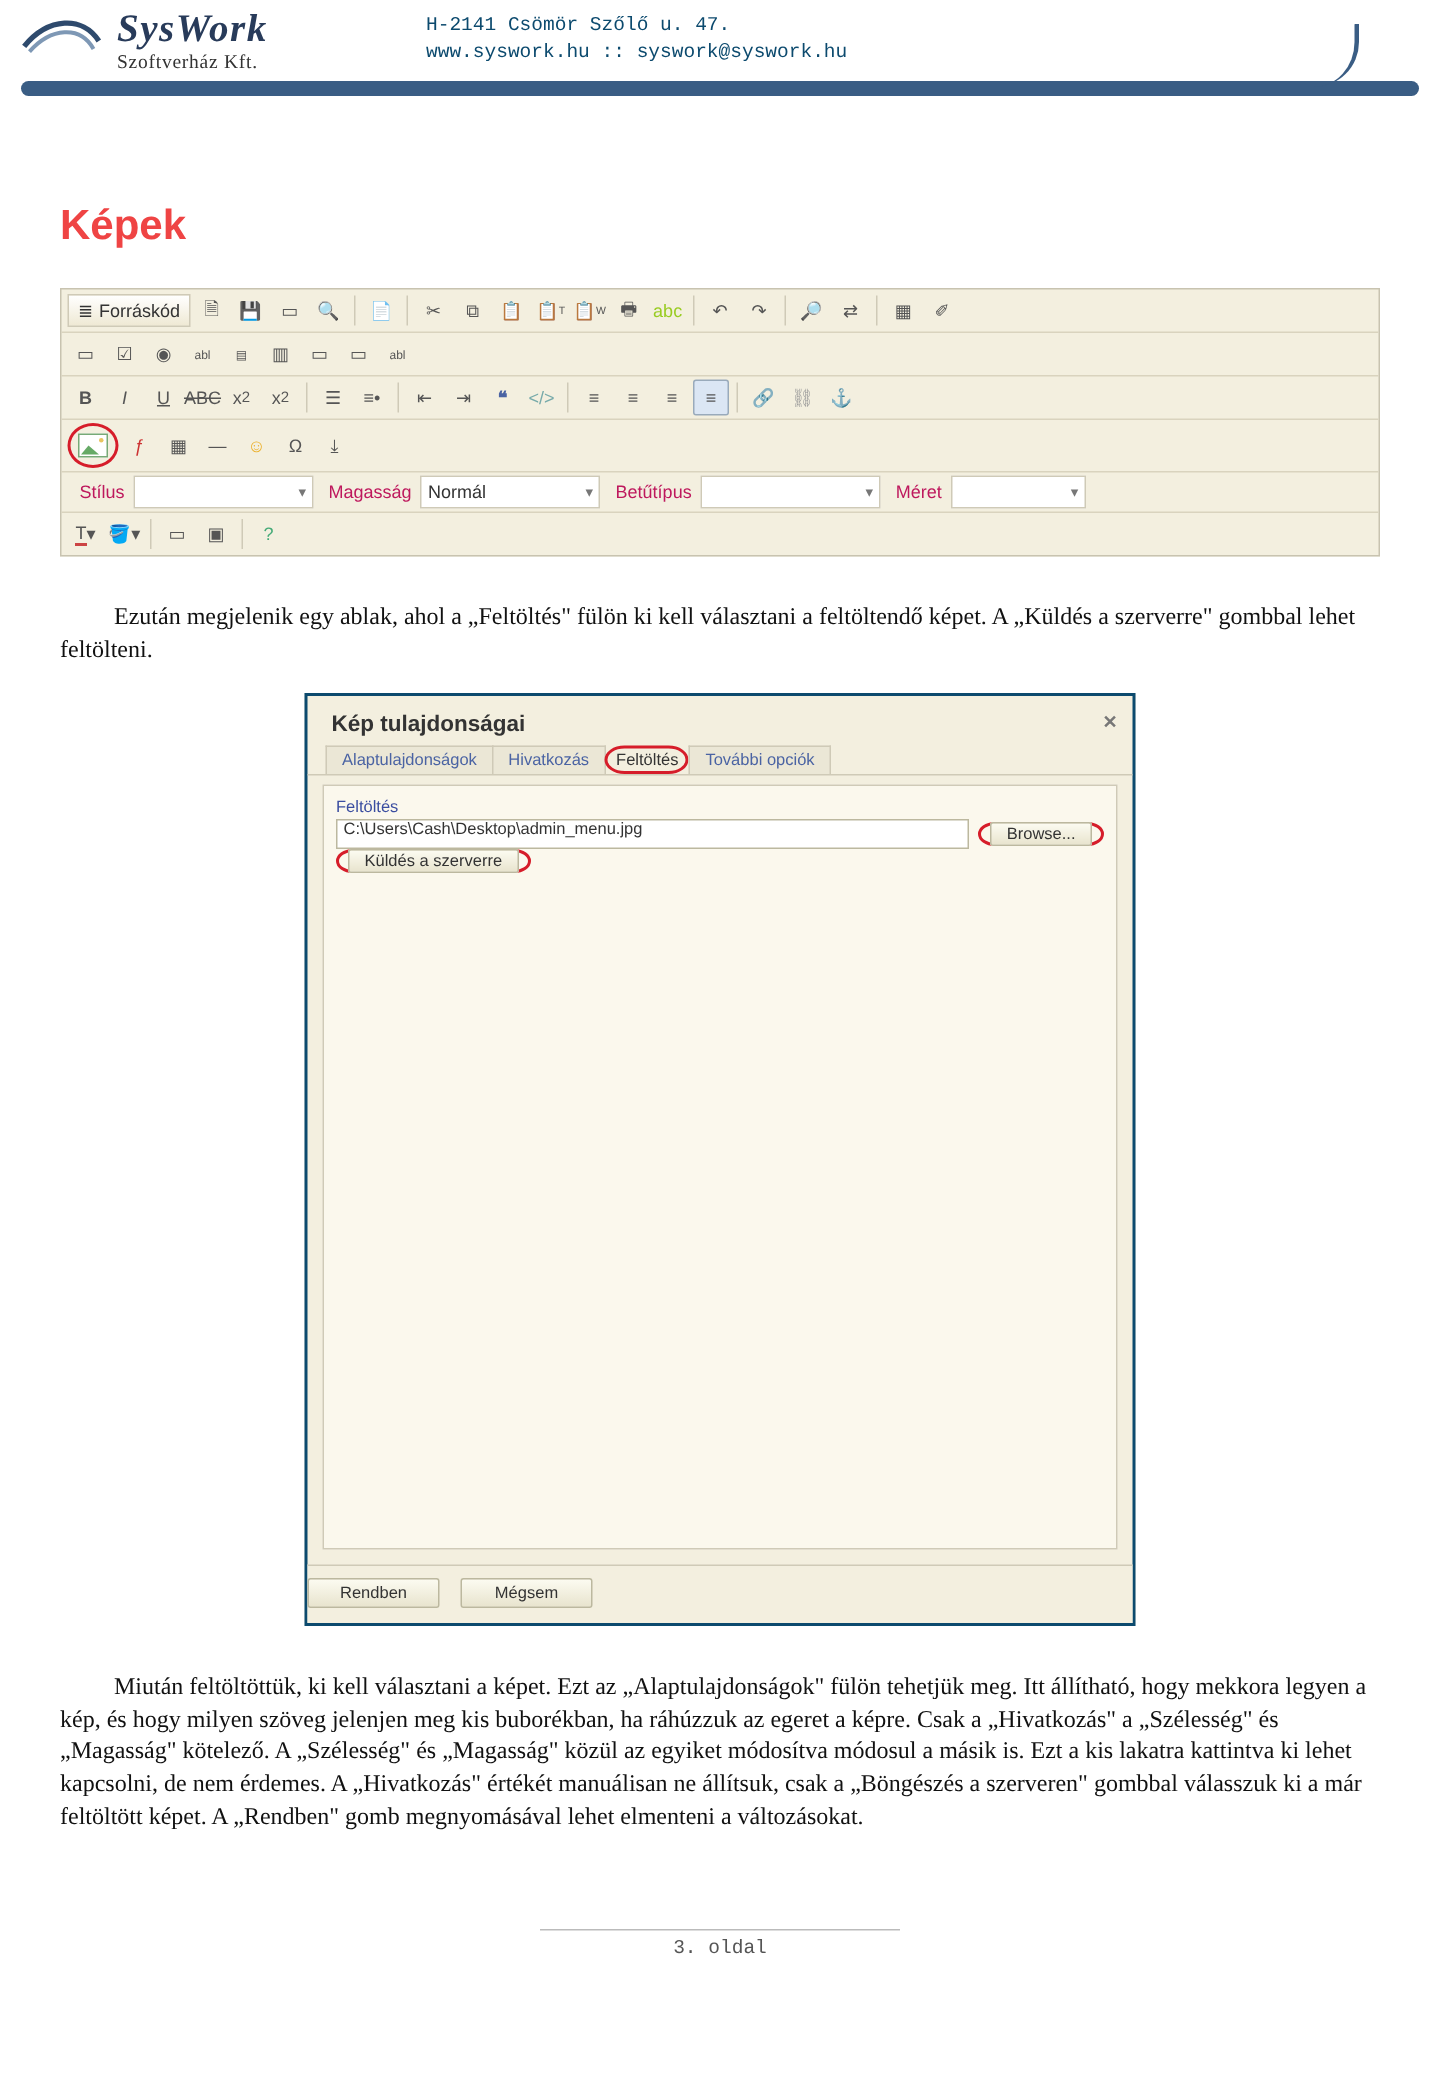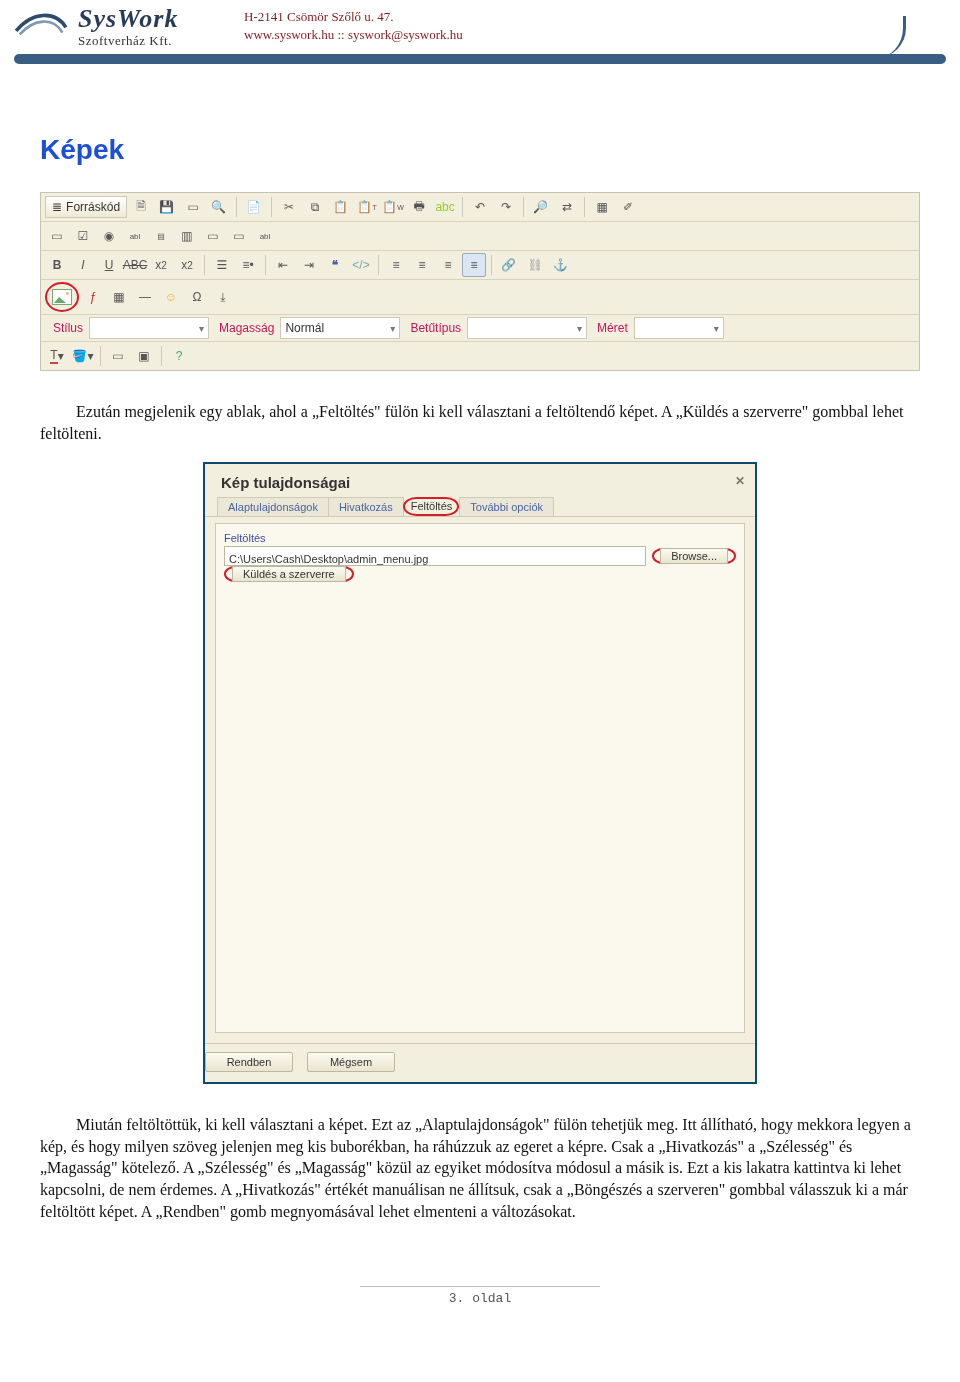--- a/index.html
+++ b/index.html
@@ -46,24 +46,25 @@
   }
   .logo-sub {
     font-family: Georgia, serif;
     font-size: 13px;
     color: #333;
     letter-spacing: 0.5px;
     margin-top: 2px;
   }
   .addr-block {
     font-size: 13px;
-    color: #7f1d1d;
+    color: #0c4a6e;
     line-height: 1.4;
-    font-family: Liberation Serif, serif;
+    font-family: Liberation Mono, monospace;
     padding-top: 2px;
+    margin-left: 40px;
   }
   .header-rule-wrap {
     margin-top: 4px;
     padding: 0 14px 0 14px;
   }
   .header-rule {
     height: 10px;
     background: #3a5d84;
     border-radius: 6px;
     position: relative;
@@ -77,21 +78,21 @@
     height: 42px;
     border-right: 3px solid #3a5d84;
     border-radius: 0 0 30px 0;
   }
   
   .content {
     padding: 40px 40px 10px 40px;
   }
   h1 {
     font-family: Verdana, Geneva, sans-serif;
-    color: #1d4ed8;
+    color: #ef4444;
     font-size: 28px;
     margin: 30px 0 26px 0;
     font-weight: bold;
   }
   p.body {
     font-size: 16px;
     line-height: 1.35;
     margin: 0 0 18px 0;
     color: #111;
   }
@@ -248,21 +249,21 @@
     gap: 6px;
     align-items: center;
   }
   .path-input {
     border: 1px solid #bcb89f;
     background: #fff;
     height: 18px;
     flex: 1;
     padding: 0 4px;
     display: flex;
-    align-items: flex-end;
+    align-items: flex-start;
     font-size: 11px;
   }
   .mini-btn {
     border: 1px solid #bcb89f;
     background: linear-gradient(#fcfbf1, #e8e4ce);
     padding: 1px 10px;
     font-size: 11px;
     border-radius: 2px;
   }
   .dialog-footer {

